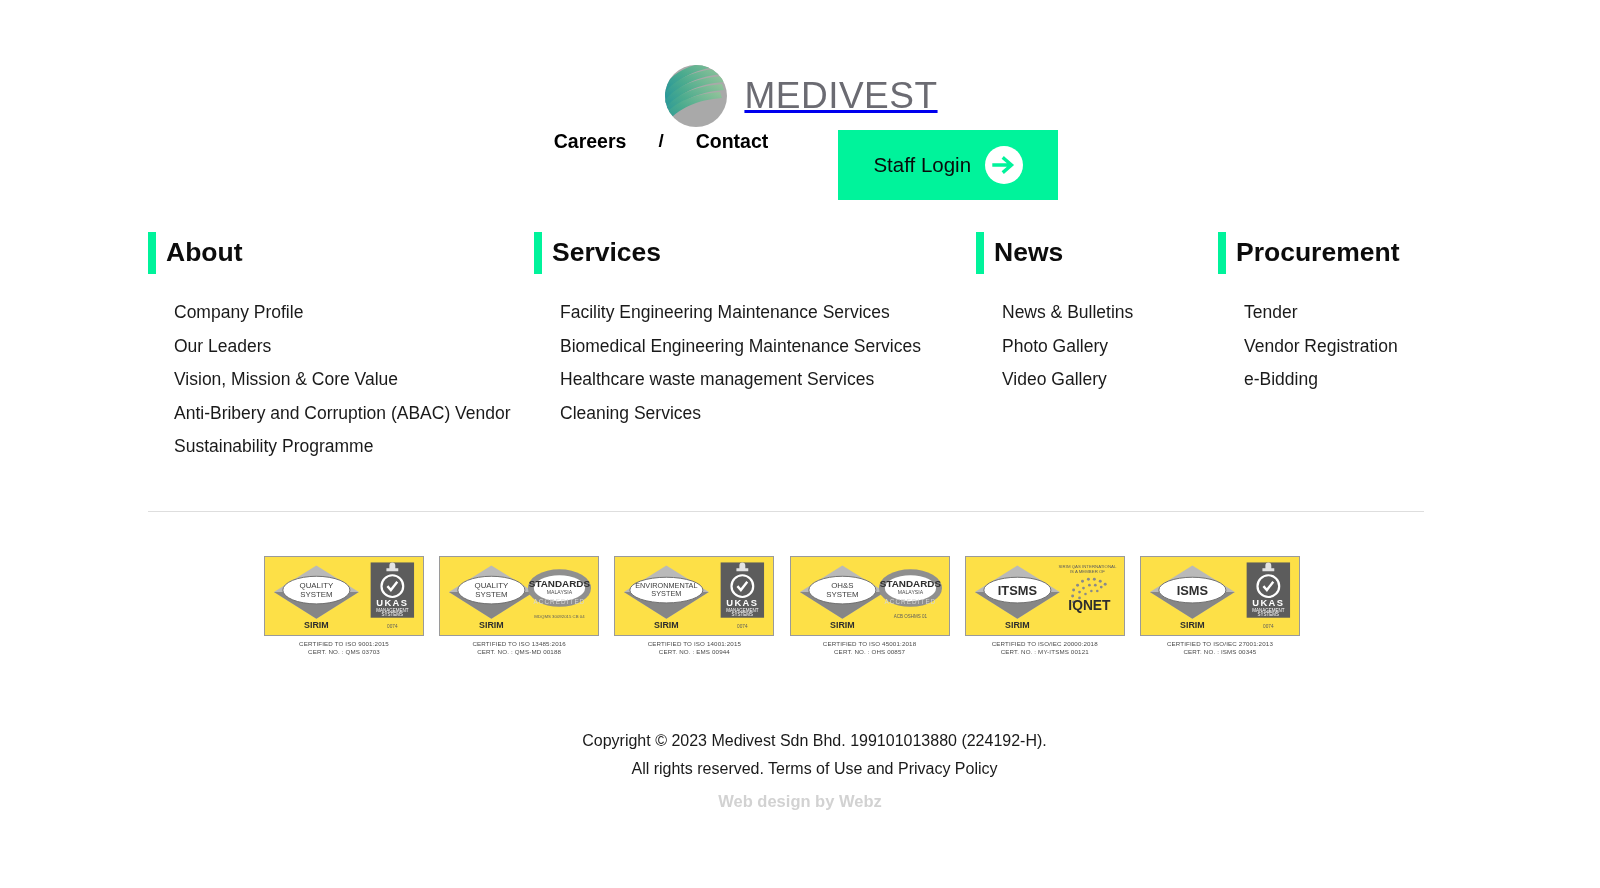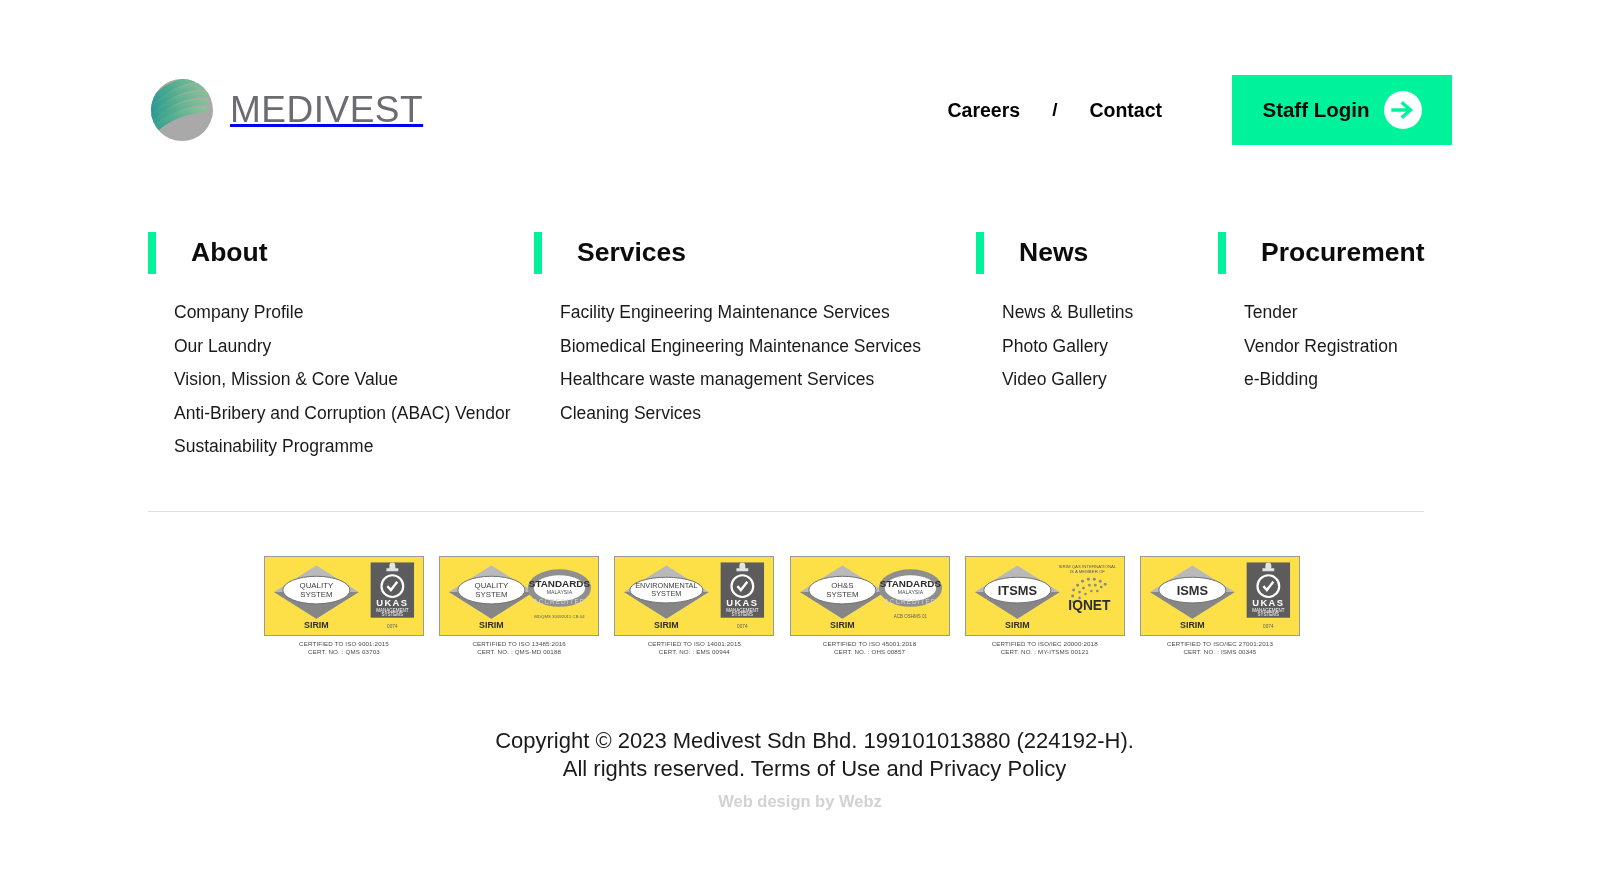--- a/index.html
+++ b/index.html
@@ -10,63 +10,63 @@
     color: #111111;
     overflow: hidden;
   }
   .page { position: relative; width: 1600px; height: 888px; }
 
   
   .header {
     position: absolute;
     left: 148px; top: 62px;
     width: 1304px; height: 96px;
-    display: flex; align-items: center; justify-content: space-between;
+    display: flex; align-items: center; justify-content: space-between; flex-direction: column;
   }
   .brand { display: flex; align-items: center; gap: 14px; }
   .brand-mark { width: 68px; height: 68px; display: block; }
   .brand-word {
     font-size: 37px; letter-spacing: 0.5px;
     color: #6b6b72; font-weight: 400;
   }
 
-  .nav-right { display: flex; align-items: center; gap: 12px; }
+  .nav-right { display: flex; gap: 12px; }
   .nav-link {
     font-size: 19.5px; font-weight: bold; color: #000000;
     text-decoration: none; padding: 0 12px; white-space: nowrap;
   }
   .nav-sep { font-size: 19px; font-weight: bold; color: #000; padding: 0 8px; }
 
   .staff-btn {
     margin-left: 46px;
     width: 220px; height: 70px;
     background: #00f39b;
     display: flex; align-items: center; justify-content: center;
     gap: 14px; cursor: pointer; border: none;
   }
   .staff-btn-label {
-    font-size: 20.5px; font-weight: bold; color: #0a0a0a; white-space: nowrap;
+    font-size: 20.5px; font-weight: normal; color: #0a0a0a; white-space: nowrap;
   }
   .arrow-circle { width: 38px; height: 38px; display: block; }
 
   
   .columns {
     position: absolute;
     left: 148px; top: 232px;
     width: 1304px;
     display: flex;
   }
   .col { position: relative; }
   .col-about      { width: 386px; }
   .col-services   { width: 442px; }
   .col-news       { width: 242px; }
   .col-procure    { width: 234px; }
 
   .col-head {
-    display: flex; align-items: stretch; gap: 35px;
+    display: flex; align-items: stretch; gap: 10px;
     height: 42px; margin-bottom: 24px; text-align: right;
   }
   .accent-bar { width: 8px; background: #00f39b; flex: 0 0 8px; }
   .col-title {
     font-size: 26.5px; font-weight: bold; color: #0c0c0c;
     line-height: 40px; white-space: nowrap;
   }
   .col-list { list-style: none; padding-left: 26px; }
   .col-list li { margin-bottom: 4px; }
   .col-link {
@@ -106,21 +106,21 @@
     color: #4a4a4a; letter-spacing: 0.15px;
   }
   .cert-caption div { white-space: nowrap; }
 
   
   .copyright {
     position: absolute;
     left: 0; top: 727px; width: 1600px;
     text-align: center;
   }
-  .copy-line { font-size: 22px; color: #1a1a1a; line-height: 27.5px; padding-left: 29px; }
+  .copy-line { font-size: 16px; color: #1a1a1a; line-height: 27.5px; padding-left: 29px; }
   .copy-inline-link { color: #1a1a1a; text-decoration: none; }
   .credit {
     margin-top: 7px;
     font-size: 16.5px; color: #d2d2d2; line-height: 24px; font-weight: bold;
   }
   .credit a { color: #d2d2d2; text-decoration: none; }
 </style>
 </head>
 <body>
 
@@ -173,21 +173,21 @@
 
   <div class="columns">
 
     <div class="col col-about">
       <div class="col-head">
         <div class="accent-bar"></div>
         <div class="col-title">About</div>
       </div>
       <ul class="col-list">
         <li><a class="col-link" href="#">Company Profile</a></li>
-        <li><a class="col-link" href="#">Our Laundry</a></li>
+        <li><a class="col-link" href="#">Our Leaders</a></li>
         <li><a class="col-link" href="#">Vision, Mission &amp; Core Value</a></li>
         <li><a class="col-link" href="#">Anti-Bribery and Corruption (ABAC) Vendor</a></li>
         <li><a class="col-link" href="#">Sustainability Programme</a></li>
       </ul>
     </div>
 
     <div class="col col-services">
       <div class="col-head">
         <div class="accent-bar"></div>
         <div class="col-title">Services</div>

